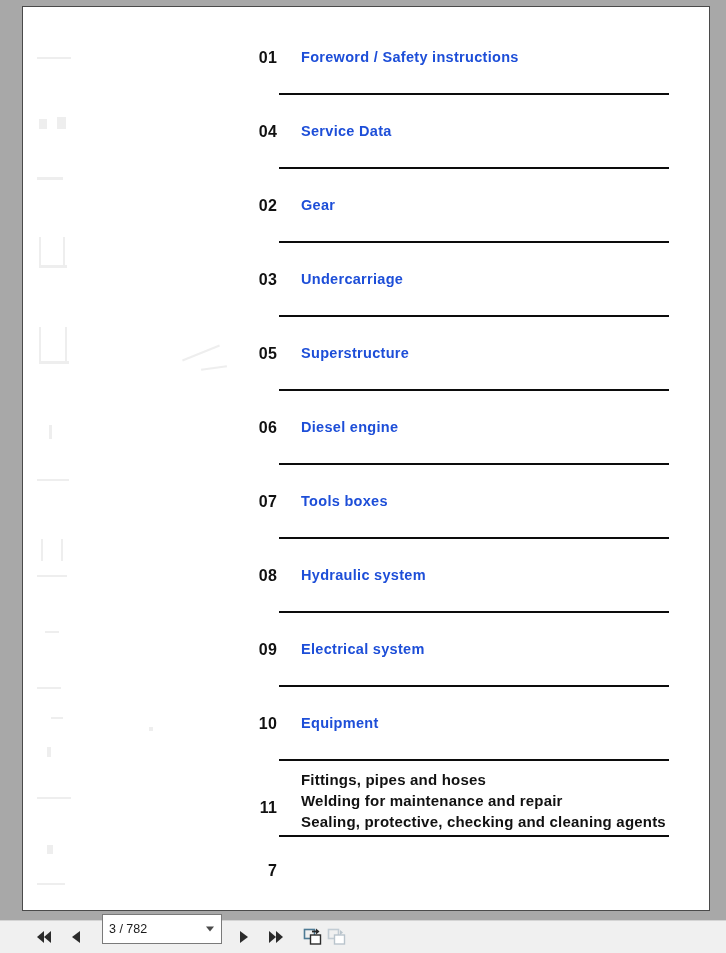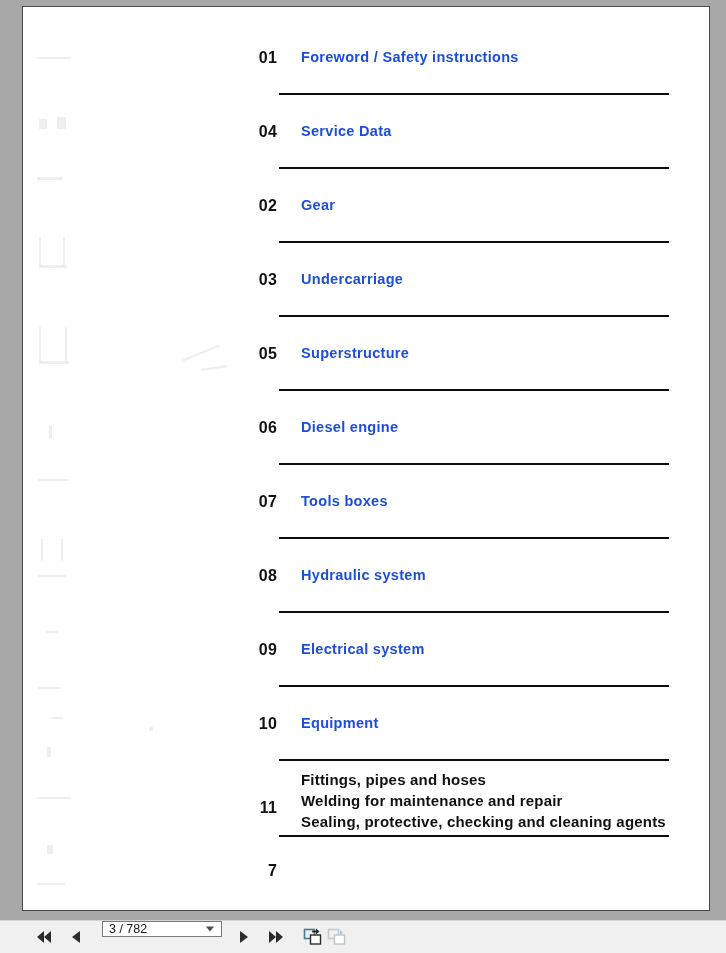--- a/index.html
+++ b/index.html
@@ -129,21 +129,21 @@
     background: transparent;
     border: none;
     padding: 0;
     margin-right: 2px;
   }
   .tb-btn svg { display: block; }
 
   #page-field {
     position: relative;
     width: 120px;
-    height: 16px;
+    height: 30px;
     margin: 0 10px 16px 12px;
     background: #ffffff;
     border: 1px solid #7a7a7a;
     box-sizing: border-box;
     display: flex;
     align-items: center;
     cursor: text;
   }
   #page-field-value {
     font-size: 12.5px;

